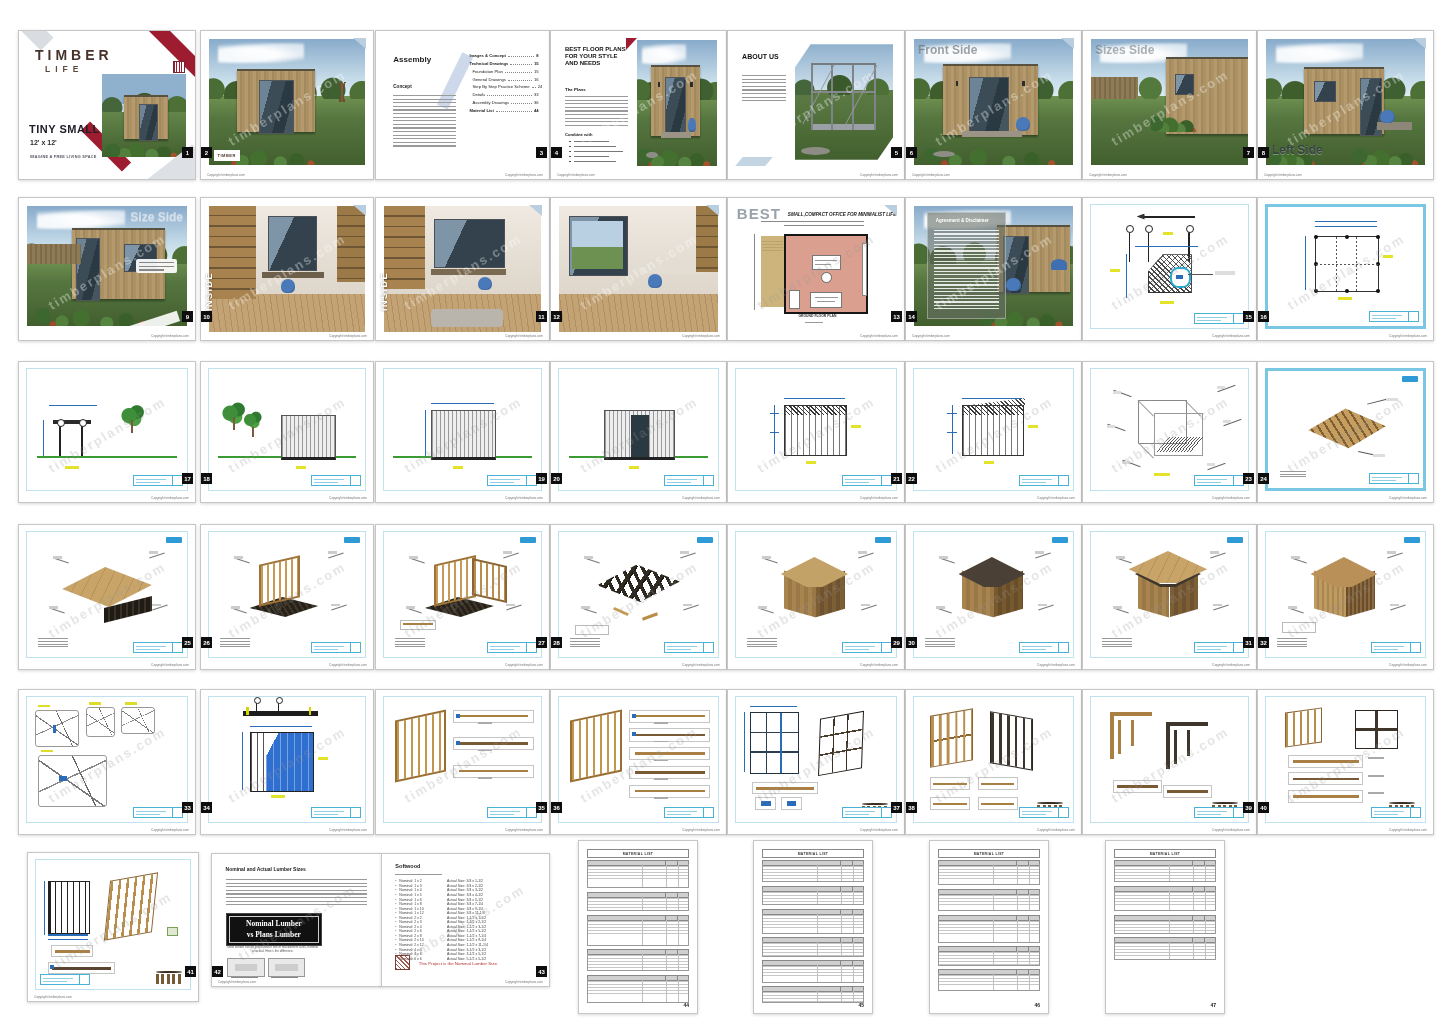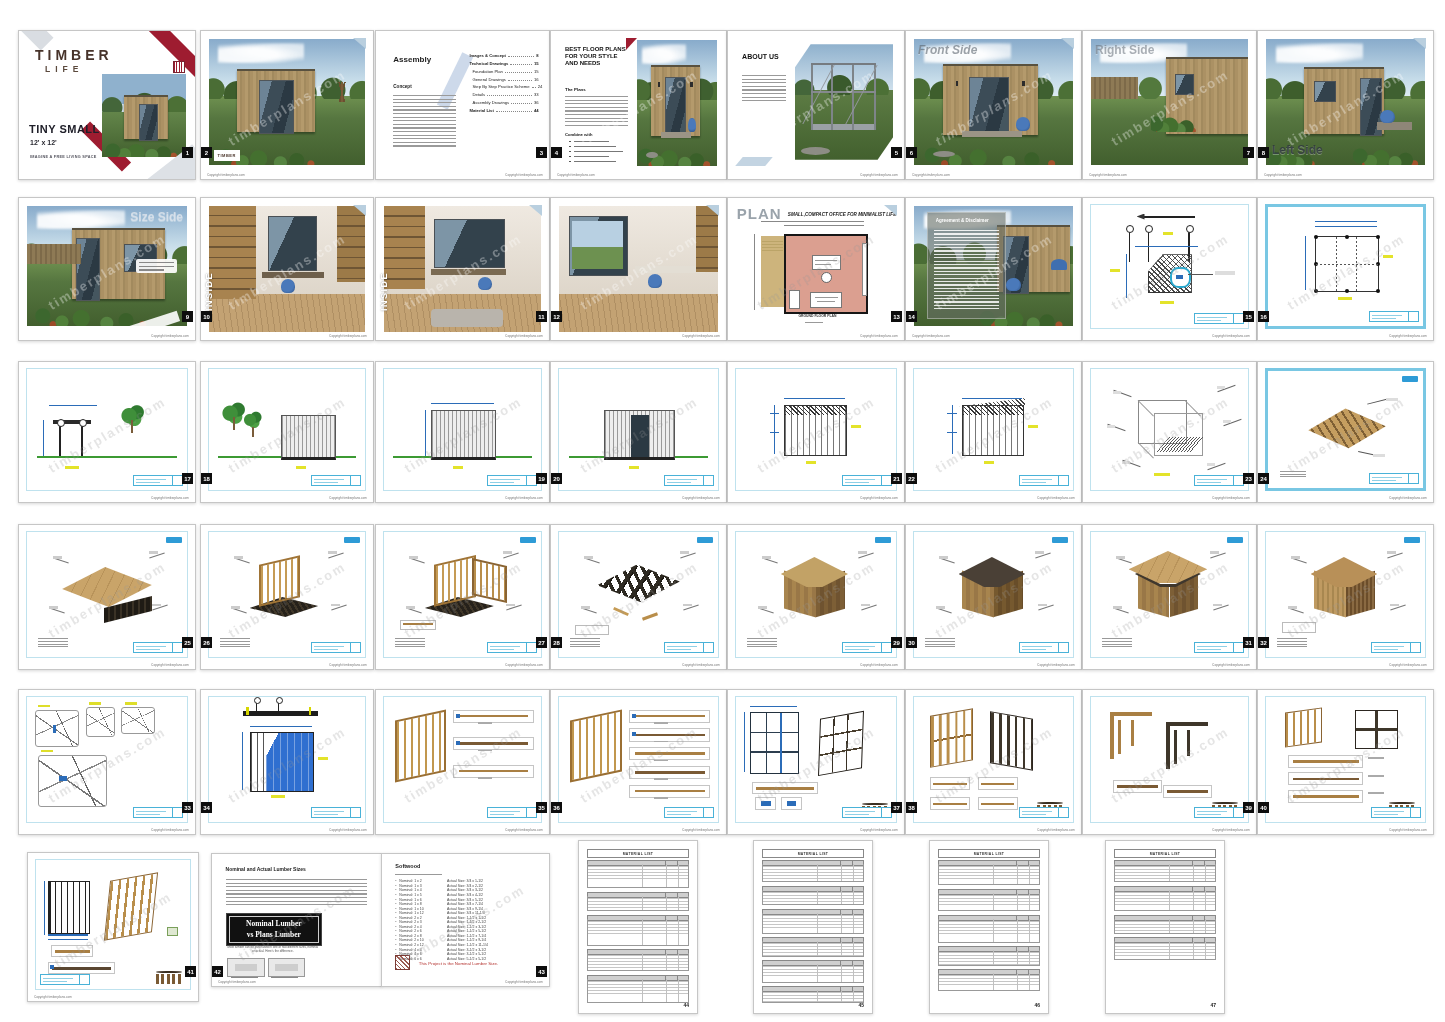--- a/index.html
+++ b/index.html
@@ -152,21 +152,21 @@
           <div style="position: absolute; left: 12%; top: 4%; width: 2%; height: 88%; transform: skewX(-28deg); background: rgb(147, 152, 157);"></div>
           <div style="position: absolute; left: 78%; top: 4%; width: 2%; height: 88%; transform: skewX(-28deg); background: rgb(147, 152, 157);"></div>
         </div>
         <div style="position: absolute; left: 6%; bottom: 4%; width: 30%; height: 7%; border-radius: 50%; background: rgb(141, 141, 133);"></div>
       </div>
       <div style="position: absolute; left: 6%; bottom: 9%; width: 30px; height: 9px; transform: skewX(-40deg); background: rgb(195, 212, 226);"></div>
       <div style="position: absolute; left: 50%; top: 52%; transform: translate(-50%, -50%) rotate(-31deg); font-size: 13px; font-weight: bold; letter-spacing: 2px; white-space: nowrap; pointer-events: none; color: rgba(255, 255, 255, 0.34);">timberplans.com</div>
       <div style="position: absolute; right: 6px; bottom: 2px; font-size: 3.2px; color: rgb(119, 119, 119); white-space: nowrap;">Copyright timberplans.com</div>
     </div>
     <div style="position: absolute; left: 891px; top: 147px; width: 11px; height: 11px; background: rgb(13, 13, 13); color: rgb(255, 255, 255); display: flex; align-items: center; justify-content: center; font-size: 6px; font-weight: bold; z-index: 4;">5</div>
-    <div class="pg" style="position: absolute; left: 905px; top: 30px; width: 175px; height: 148px; font-style: italic;">
+    <div class="pg" style="position: absolute; left: 905px; top: 30px; width: 175px; height: 148px;">
       <div style="position: absolute; inset: 8px 8px 14px; overflow: hidden; background: linear-gradient(rgb(136, 171, 203) 0%, rgb(198, 220, 233) 32%, rgb(220, 235, 242) 45%, rgb(111, 145, 80) 45%, rgb(86, 118, 64) 63%, rgb(66, 95, 46) 100%);">
         <div style="position: absolute; left: 6%; top: 3%; width: 55%; height: 16%; filter: blur(1px); background: radial-gradient(at 30% 60%, rgba(255, 255, 255, 0.9) 0px, rgba(255, 255, 255, 0.9) 40%, transparent 70%), radial-gradient(at 75% 40%, rgba(255, 255, 255, 0.7) 0px, rgba(255, 255, 255, 0.7) 35%, transparent 65%);"></div>
         <div style="position: absolute; left: -4%; top: 18%; width: 110%; height: 30%; background: radial-gradient(circle at 6% 75%, rgb(74, 109, 53) 0px, rgb(74, 109, 53) 11px, transparent 12px), radial-gradient(circle at 20% 88%, rgb(62, 94, 44) 0px, rgb(62, 94, 44) 13px, transparent 14px), radial-gradient(circle at 38% 72%, rgb(83, 121, 61) 0px, rgb(83, 121, 61) 11px, transparent 12px), radial-gradient(circle at 58% 85%, rgb(72, 107, 52) 0px, rgb(72, 107, 52) 14px, transparent 15px), radial-gradient(circle at 76% 76%, rgb(63, 96, 48) 0px, rgb(63, 96, 48) 12px, transparent 13px), radial-gradient(circle at 93% 85%, rgb(76, 112, 54) 0px, rgb(76, 112, 54) 12px, transparent 13px);"></div>
         <div style="position: absolute; left: 18%; top: 20%; width: 60%; height: 55%; background: repeating-linear-gradient(90deg, rgb(180, 154, 108) 0px, rgb(180, 154, 108) 3px, rgb(162, 138, 94) 3px, rgb(162, 138, 94) 5px, rgb(171, 145, 100) 5px, rgb(171, 145, 100) 8px); border-top: 2px solid rgb(89, 81, 63); box-shadow: rgba(0, 0, 0, 0.35) 0px 2px 2px;">
           <div style="position: absolute; left: 28%; top: 15%; width: 40%; height: 85%; background: linear-gradient(105deg, rgb(109, 132, 150) 0px, rgb(109, 132, 150) 25%, rgb(60, 76, 87) 25%, rgb(60, 76, 87) 55%, rgb(43, 57, 67) 55%, rgb(43, 57, 67) 80%, rgb(69, 86, 95) 80%); border: 1.5px solid rgb(80, 86, 90);"></div>
           <div style="position: absolute; left: 14%; top: 22%; width: 2.5px; height: 5px; background: rgb(44, 44, 44);"></div>
           <div style="position: absolute; right: 14%; top: 22%; width: 2.5px; height: 5px; background: rgb(44, 44, 44);"></div>
         </div>
         <div style="position: absolute; left: 30%; top: 73%; width: 38%; height: 5%; background: rgb(155, 148, 134);"></div>
         <div style="position: absolute; left: 64%; top: 62%; width: 9%; height: 11%; border-radius: 50% 50% 40% 40%; background: radial-gradient(circle at 45% 45%, rgb(74, 121, 186) 0px, rgb(74, 121, 186) 55%, rgb(45, 79, 130) 100%);"></div>
@@ -182,21 +182,21 @@
     <div class="pg" style="position: absolute; left: 1082px; top: 30px; width: 173px; height: 148px;">
       <div style="position: absolute; inset: 8px 8px 14px; overflow: hidden; background: linear-gradient(rgb(136, 171, 203) 0%, rgb(198, 220, 233) 32%, rgb(220, 235, 242) 45%, rgb(111, 145, 80) 45%, rgb(86, 118, 64) 63%, rgb(66, 95, 46) 100%);">
         <div style="position: absolute; left: 6%; top: 3%; width: 55%; height: 16%; filter: blur(1px); background: radial-gradient(at 30% 60%, rgba(255, 255, 255, 0.9) 0px, rgba(255, 255, 255, 0.9) 40%, transparent 70%), radial-gradient(at 75% 40%, rgba(255, 255, 255, 0.7) 0px, rgba(255, 255, 255, 0.7) 35%, transparent 65%);"></div>
         <div style="position: absolute; left: -4%; top: 18%; width: 110%; height: 30%; background: radial-gradient(circle at 6% 75%, rgb(74, 109, 53) 0px, rgb(74, 109, 53) 11px, transparent 12px), radial-gradient(circle at 20% 88%, rgb(62, 94, 44) 0px, rgb(62, 94, 44) 13px, transparent 14px), radial-gradient(circle at 38% 72%, rgb(83, 121, 61) 0px, rgb(83, 121, 61) 11px, transparent 12px), radial-gradient(circle at 58% 85%, rgb(72, 107, 52) 0px, rgb(72, 107, 52) 14px, transparent 15px), radial-gradient(circle at 76% 76%, rgb(63, 96, 48) 0px, rgb(63, 96, 48) 12px, transparent 13px), radial-gradient(circle at 93% 85%, rgb(76, 112, 54) 0px, rgb(76, 112, 54) 12px, transparent 13px);"></div>
         <div style="position: absolute; left: 48%; top: 14%; width: 54%; height: 60%; background: repeating-linear-gradient(90deg, rgb(180, 154, 108) 0px, rgb(180, 154, 108) 3px, rgb(162, 138, 94) 3px, rgb(162, 138, 94) 5px, rgb(171, 145, 100) 5px, rgb(171, 145, 100) 8px); border-top: 2px solid rgb(89, 81, 63); box-shadow: rgba(0, 0, 0, 0.35) 0px 2px 2px;">
           <div style="position: absolute; left: 10%; top: 20%; width: 20%; height: 26%; background: linear-gradient(115deg, rgb(125, 149, 166) 0px, rgb(125, 149, 166) 35%, rgb(51, 66, 76) 35%); border: 1.2px solid rgb(74, 80, 85);"></div>
         </div>
         <div style="position: absolute; left: 38%; top: 52%; width: 30%; height: 22%; background: radial-gradient(circle at 10% 70%, rgb(60, 103, 46) 0px, rgb(60, 103, 46) 7px, transparent 8px), radial-gradient(circle at 25% 88%, rgb(81, 128, 58) 0px, rgb(81, 128, 58) 6px, transparent 7px), radial-gradient(circle at 18% 96%, rgb(156, 74, 40) 0px, rgb(156, 74, 40) 3px, transparent 4px), radial-gradient(circle at 40% 78%, rgb(68, 112, 47) 0px, rgb(68, 112, 47) 8px, transparent 9px), radial-gradient(circle at 60% 92%, rgb(86, 132, 65) 0px, rgb(86, 132, 65) 6px, transparent 7px), radial-gradient(circle at 75% 84%, rgb(58, 96, 41) 0px, rgb(58, 96, 41) 7px, transparent 8px), radial-gradient(circle at 88% 96%, rgb(163, 82, 44) 0px, rgb(163, 82, 44) 3px, transparent 4px);"></div>
         <div style="position: absolute; left: 0px; top: 30%; width: 30%; height: 18%; background: repeating-linear-gradient(90deg, rgb(142, 122, 85) 0px, rgb(142, 122, 85) 3px, rgb(125, 106, 73) 3px, rgb(125, 106, 73) 5px);"></div>
       </div>
-      <div style="position: absolute; left: 12px; top: 12px; font-size: 12px; font-weight: bold; color: rgba(100, 110, 120, 0.55); text-shadow: rgba(255, 255, 255, 0.3) 0px 1px 0px;">Right Side</div>
+      <div style="position: absolute; left: 12px; top: 12px; font-size: 12px; font-weight: bold; color: rgba(100, 110, 120, 0.55); text-shadow: rgba(255, 255, 255, 0.3) 0px 1px 0px;">Sizes Side</div>
       <div style="position: absolute; left: 50%; top: 52%; transform: translate(-50%, -50%) rotate(-31deg); font-size: 13px; font-weight: bold; letter-spacing: 2px; white-space: nowrap; pointer-events: none; color: rgba(255, 255, 255, 0.34);">timberplans.com</div>
       <div style="position: absolute; left: 6px; bottom: 2px; font-size: 3.2px; color: rgb(119, 119, 119); white-space: nowrap;">Copyright timberplans.com</div>
     </div>
     <div style="position: absolute; left: 1243px; top: 147px; width: 11px; height: 11px; background: rgb(13, 13, 13); color: rgb(255, 255, 255); display: flex; align-items: center; justify-content: center; font-size: 6px; font-weight: bold; z-index: 4;">7</div>
     <div class="pg" style="position: absolute; left: 1257px; top: 30px; width: 175px; height: 148px;">
       <div style="position: absolute; inset: 8px 8px 14px; overflow: hidden; background: linear-gradient(rgb(136, 171, 203) 0%, rgb(198, 220, 233) 32%, rgb(220, 235, 242) 45%, rgb(111, 145, 80) 45%, rgb(86, 118, 64) 63%, rgb(66, 95, 46) 100%);">
         <div style="position: absolute; left: 6%; top: 3%; width: 55%; height: 16%; filter: blur(1px); background: radial-gradient(at 30% 60%, rgba(255, 255, 255, 0.9) 0px, rgba(255, 255, 255, 0.9) 40%, transparent 70%), radial-gradient(at 75% 40%, rgba(255, 255, 255, 0.7) 0px, rgba(255, 255, 255, 0.7) 35%, transparent 65%);"></div>
         <div style="position: absolute; left: -4%; top: 18%; width: 110%; height: 30%; background: radial-gradient(circle at 6% 75%, rgb(74, 109, 53) 0px, rgb(74, 109, 53) 11px, transparent 12px), radial-gradient(circle at 20% 88%, rgb(62, 94, 44) 0px, rgb(62, 94, 44) 13px, transparent 14px), radial-gradient(circle at 38% 72%, rgb(83, 121, 61) 0px, rgb(83, 121, 61) 11px, transparent 12px), radial-gradient(circle at 58% 85%, rgb(72, 107, 52) 0px, rgb(72, 107, 52) 14px, transparent 15px), radial-gradient(circle at 76% 76%, rgb(63, 96, 48) 0px, rgb(63, 96, 48) 12px, transparent 13px), radial-gradient(circle at 93% 85%, rgb(76, 112, 54) 0px, rgb(76, 112, 54) 12px, transparent 13px);"></div>
         <div style="position: absolute; left: 24%; top: 22%; width: 50%; height: 52%; background: repeating-linear-gradient(90deg, rgb(180, 154, 108) 0px, rgb(180, 154, 108) 3px, rgb(162, 138, 94) 3px, rgb(162, 138, 94) 5px, rgb(171, 145, 100) 5px, rgb(171, 145, 100) 8px); border-top: 2px solid rgb(89, 81, 63); box-shadow: rgba(0, 0, 0, 0.35) 0px 2px 2px;">
           <div style="position: absolute; left: 12%; top: 18%; width: 26%; height: 30%; background: linear-gradient(115deg, rgb(125, 149, 166) 0px, rgb(125, 149, 166) 35%, rgb(51, 66, 76) 35%); border: 1.2px solid rgb(74, 80, 85);"></div>
@@ -273,21 +273,21 @@
         <div style="position: absolute; left: 48%; top: 48%; width: 44%; height: 5%; background: rgb(227, 222, 212);"></div>
         <div style="position: absolute; left: 56%; top: 54%; width: 9%; height: 11%; border-radius: 50% 50% 40% 40%; background: radial-gradient(circle at 45% 45%, rgb(74, 121, 186) 0px, rgb(74, 121, 186) 55%, rgb(45, 79, 130) 100%);"></div>
         <div style="position: absolute; right: 0px; top: 0px; width: 14%; height: 52%; background: repeating-linear-gradient(rgb(156, 122, 72) 0px, rgb(156, 122, 72) 9px, rgb(110, 85, 52) 9px, rgb(110, 85, 52) 10.5px);"></div>
       </div>
       <div style="position: absolute; width: 0px; height: 0px; right: 7px; top: 7px; border-top: 11px solid rgb(185, 207, 223); border-left: 13px solid transparent;"></div>
       <div style="position: absolute; left: 50%; top: 52%; transform: translate(-50%, -50%) rotate(-31deg); font-size: 13px; font-weight: bold; letter-spacing: 2px; white-space: nowrap; pointer-events: none; color: rgba(255, 255, 255, 0.34);">timberplans.com</div>
       <div style="position: absolute; right: 6px; bottom: 2px; font-size: 3.2px; color: rgb(119, 119, 119); white-space: nowrap;">Copyright timberplans.com</div>
     </div>
     <div style="position: absolute; left: 551px; top: 311px; width: 11px; height: 11px; background: rgb(13, 13, 13); color: rgb(255, 255, 255); display: flex; align-items: center; justify-content: center; font-size: 6px; font-weight: bold; z-index: 4;">12</div>
     <div class="pg" style="position: absolute; left: 727px; top: 197px; width: 176px; height: 142px;">
-      <div style="position: absolute; left: 5%; top: 5%; font-size: 15px; font-weight: bold; letter-spacing: 1px; color: rgb(154, 163, 171);">PLAN</div>
+      <div style="position: absolute; left: 5%; top: 5%; font-size: 15px; font-weight: bold; letter-spacing: 1px; color: rgb(154, 163, 171);">BEST</div>
       <div style="position: absolute; left: 34%; top: 10%; font-size: 4.6px; font-weight: bold; font-style: italic; color: rgb(34, 34, 34);">SMALL,COMPACT OFFICE FOR MINIMALIST LIFE</div>
       <div style="position: absolute; width: 0px; height: 0px; right: 7px; top: 7px; border-top: 11px solid rgb(185, 207, 223); border-left: 13px solid transparent;"></div>
       <div style="position: absolute; left: 19%; top: 27%; width: 13%; height: 50%; background: rgb(205, 180, 124);"></div>
       <div style="position: absolute; left: 19.5%; top: 30%; width: 12%; height: 8%; background: repeating-linear-gradient(rgb(187, 164, 104) 0px, rgb(187, 164, 104) 1px, transparent 1px, transparent 3px);"></div>
       <div style="position: absolute; left: 32%; top: 25%; width: 45%; height: 54%; border: 2.5px solid rgb(22, 22, 22); background: rgb(219, 159, 144);">
         <div style="position: absolute; right: -1px; top: 10%; width: 3px; height: 66%; border: 1px solid rgb(136, 136, 136); background: rgb(255, 255, 255);"></div>
         <div style="position: absolute; left: 32%; top: 26%; width: 34%; height: 16%; background: rgb(255, 255, 255); border: 1px solid rgb(119, 119, 119);">
           <div style="position: absolute; left: 10%; top: 30%; width: 80%; height: 1px; background: rgb(153, 153, 153);"></div>
           <div style="position: absolute; left: 10%; top: 60%; width: 60%; height: 1px; background: rgb(153, 153, 153);"></div>
         </div>

